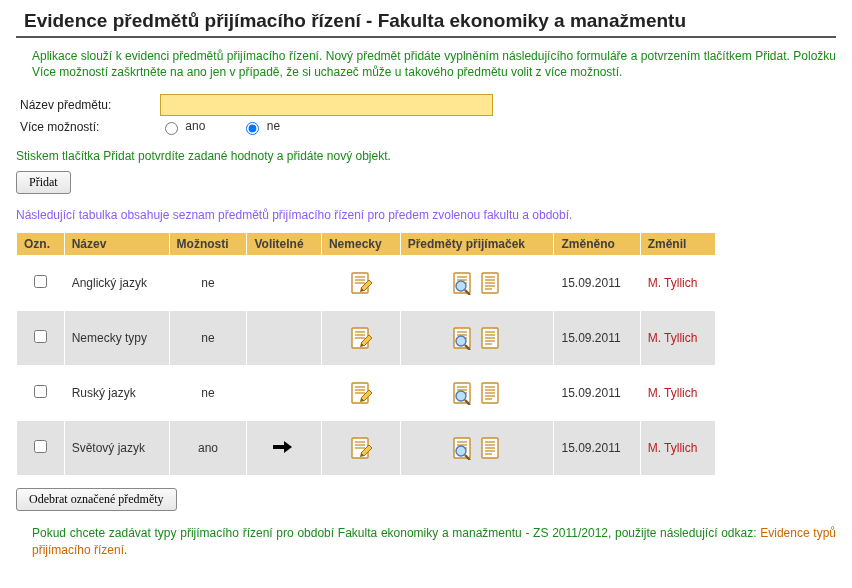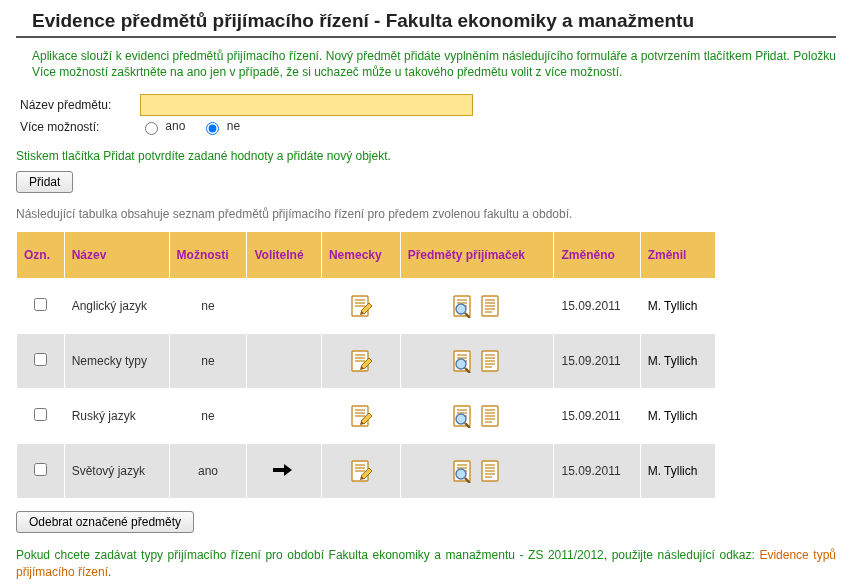--- a/index.html
+++ b/index.html
@@ -8,87 +8,88 @@
     font-size:12px;
     color:#333;
     background:#fff;
     width:852px;
   }
   .page{padding:10px 16px 16px 16px;}
   h1{
     font-size:19px;
     font-weight:bold;
     color:#222;
-    margin:0 0 4px 16px;
+    margin:0 0 4px 8px;
   }
   .hr{border:none;border-top:2px solid #555;margin:2px 0 10px 0;}
   .intro{
     color:#1a8a1a;
     text-align:justify;
     line-height:1.35;
     margin:0 0 14px 16px;
   }
   .form-box{
     background:#fff;
     margin:0 0 14px 0;
   }
   .form-row{
     display:flex;
     align-items:center;
     margin:3px 0;
     padding-left:4px;
+    gap:20px;
   }
   .form-label{
     width:120px;
     color:#222;
   }
   input.text{
     background:#ffe791;
     border:1px solid #c9a227;
     height:18px;
     width:325px;
     padding:1px 3px;
   }
   .radio-row label{margin-right:16px;}
   .radio-row input{vertical-align:middle;margin-right:4px;}
   .hint{color:#1a8a1a;margin:0 0 8px 0;}
   button.btn{
     background:linear-gradient(#fafafa,#e6e6e6);
     border:1px solid #888;
     border-radius:3px;
     padding:3px 12px;
-    font-family:Liberation Sans, sans-serif;
+    font-family:Liberation Serif, serif;
     font-size:12px;
     cursor:pointer;
   }
-  .para{color:#737373;margin:14px 0 10px 0;}
+  .para{color:#8b5cf6;margin:14px 0 10px 0;}
   table.data{
     border-collapse:collapse;
     width:100%;
     max-width:700px;
   }
   table.data th{
     background:#f0c35a;
-    color:#a21caf;
+    color:#404040;
     text-align:left;
     font-weight:bold;
-    padding:16px 7px;
+    padding:4px 7px;
     border:1px solid #fff;
     font-size:12px;
   }
   table.data td{
     padding:15px 7px;
     border:1px solid #fff;
     vertical-align:middle;
   }
   table.data tbody tr:nth-child(odd) td{background:#fff;}
   table.data tbody tr:nth-child(even) td{background:#e2e2e2;}
   .center{text-align:center;}
   .chk{margin:0;}
-  a.user{color:#000000;text-decoration:none;}
+  a.user{color:#b91c1c;text-decoration:none;}
   a.link{color:#cc6600;text-decoration:none;}
   
   .icon-edit,.icon-view,.icon-doc{
     display:inline-block;
     width:22px;height:24px;
     vertical-align:middle;
     position:relative;
   }
   .icon-edit svg,.icon-view svg,.icon-doc svg{display:block;}
   .icon-arrow{
@@ -108,21 +109,21 @@
     border-top:6px solid transparent;
     border-bottom:6px solid transparent;
     border-left:8px solid #000;
   }
   .actions-cell{white-space:nowrap;}
   .actions-cell .icon-view{margin-right:6px;}
   .footer-para{
     color:#1a8a1a;
     text-align:justify;
     line-height:1.35;
-    margin:14px 0 0 0;
+    margin:14px 0 0 16px;
   }
 </style>
 </head>
 <body>
 
 <div class="page">
 
   <h1>Evidence předmětů přijímacího řízení - Fakulta ekonomiky a manažmentu</h1>
   <hr class="hr">
 

